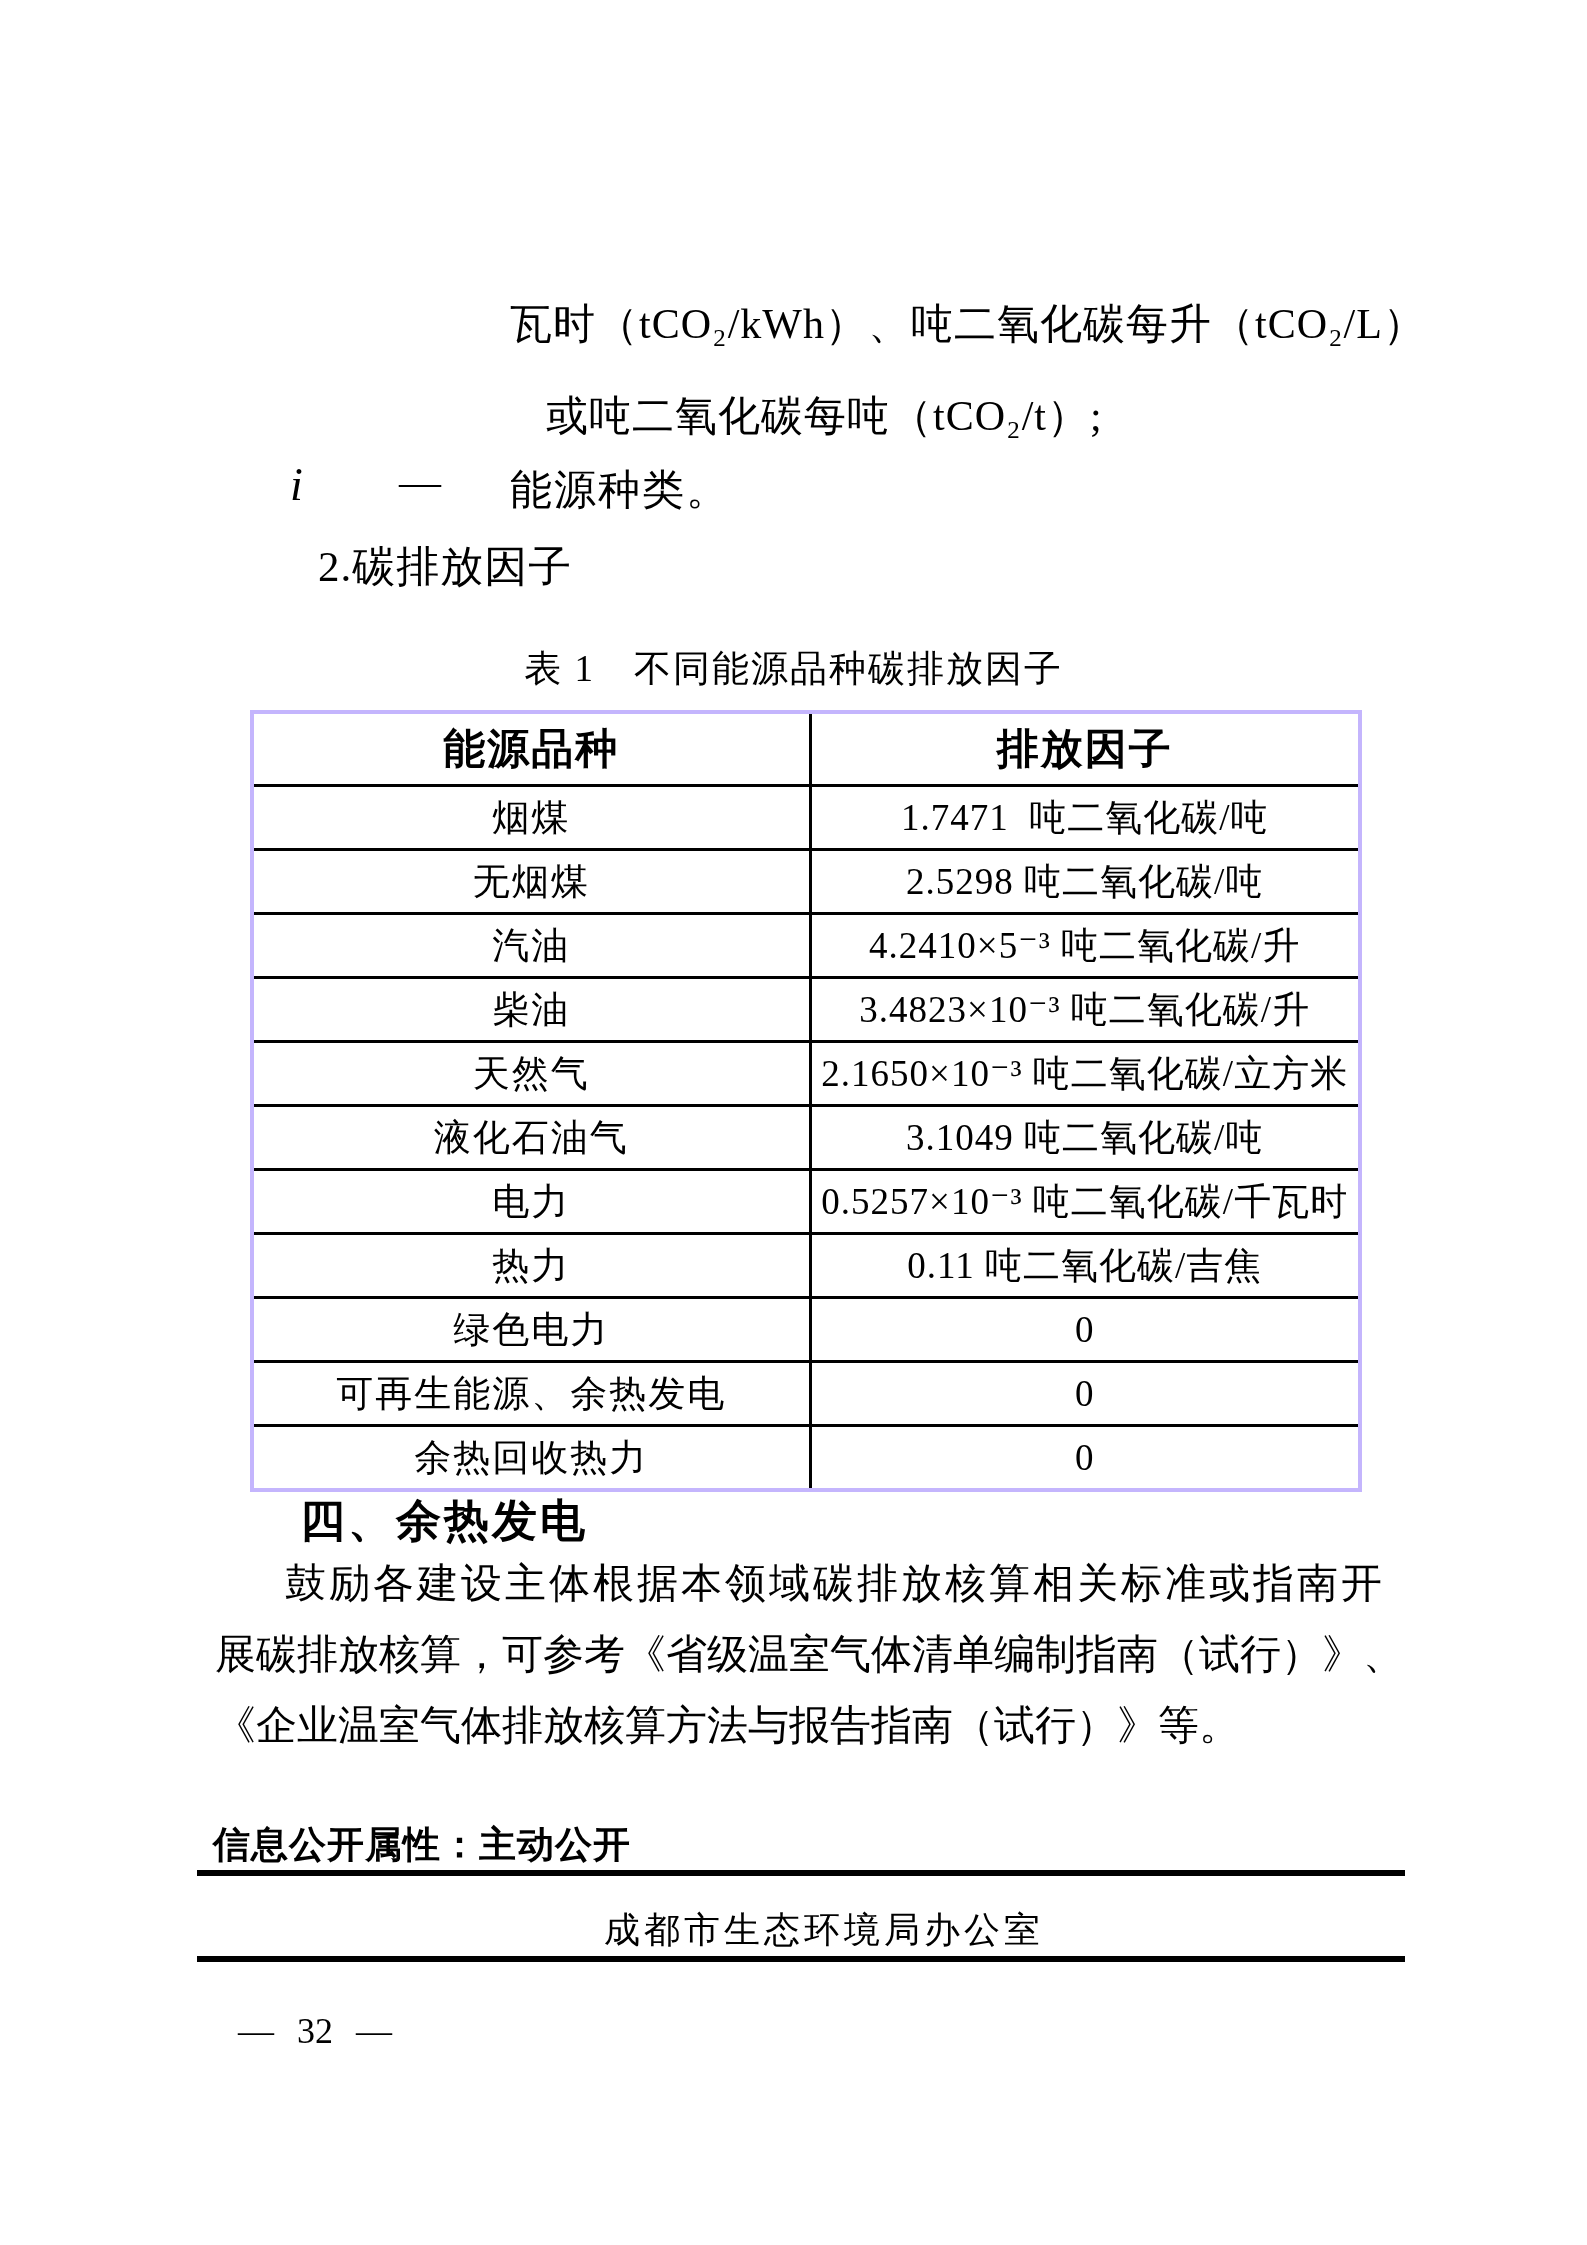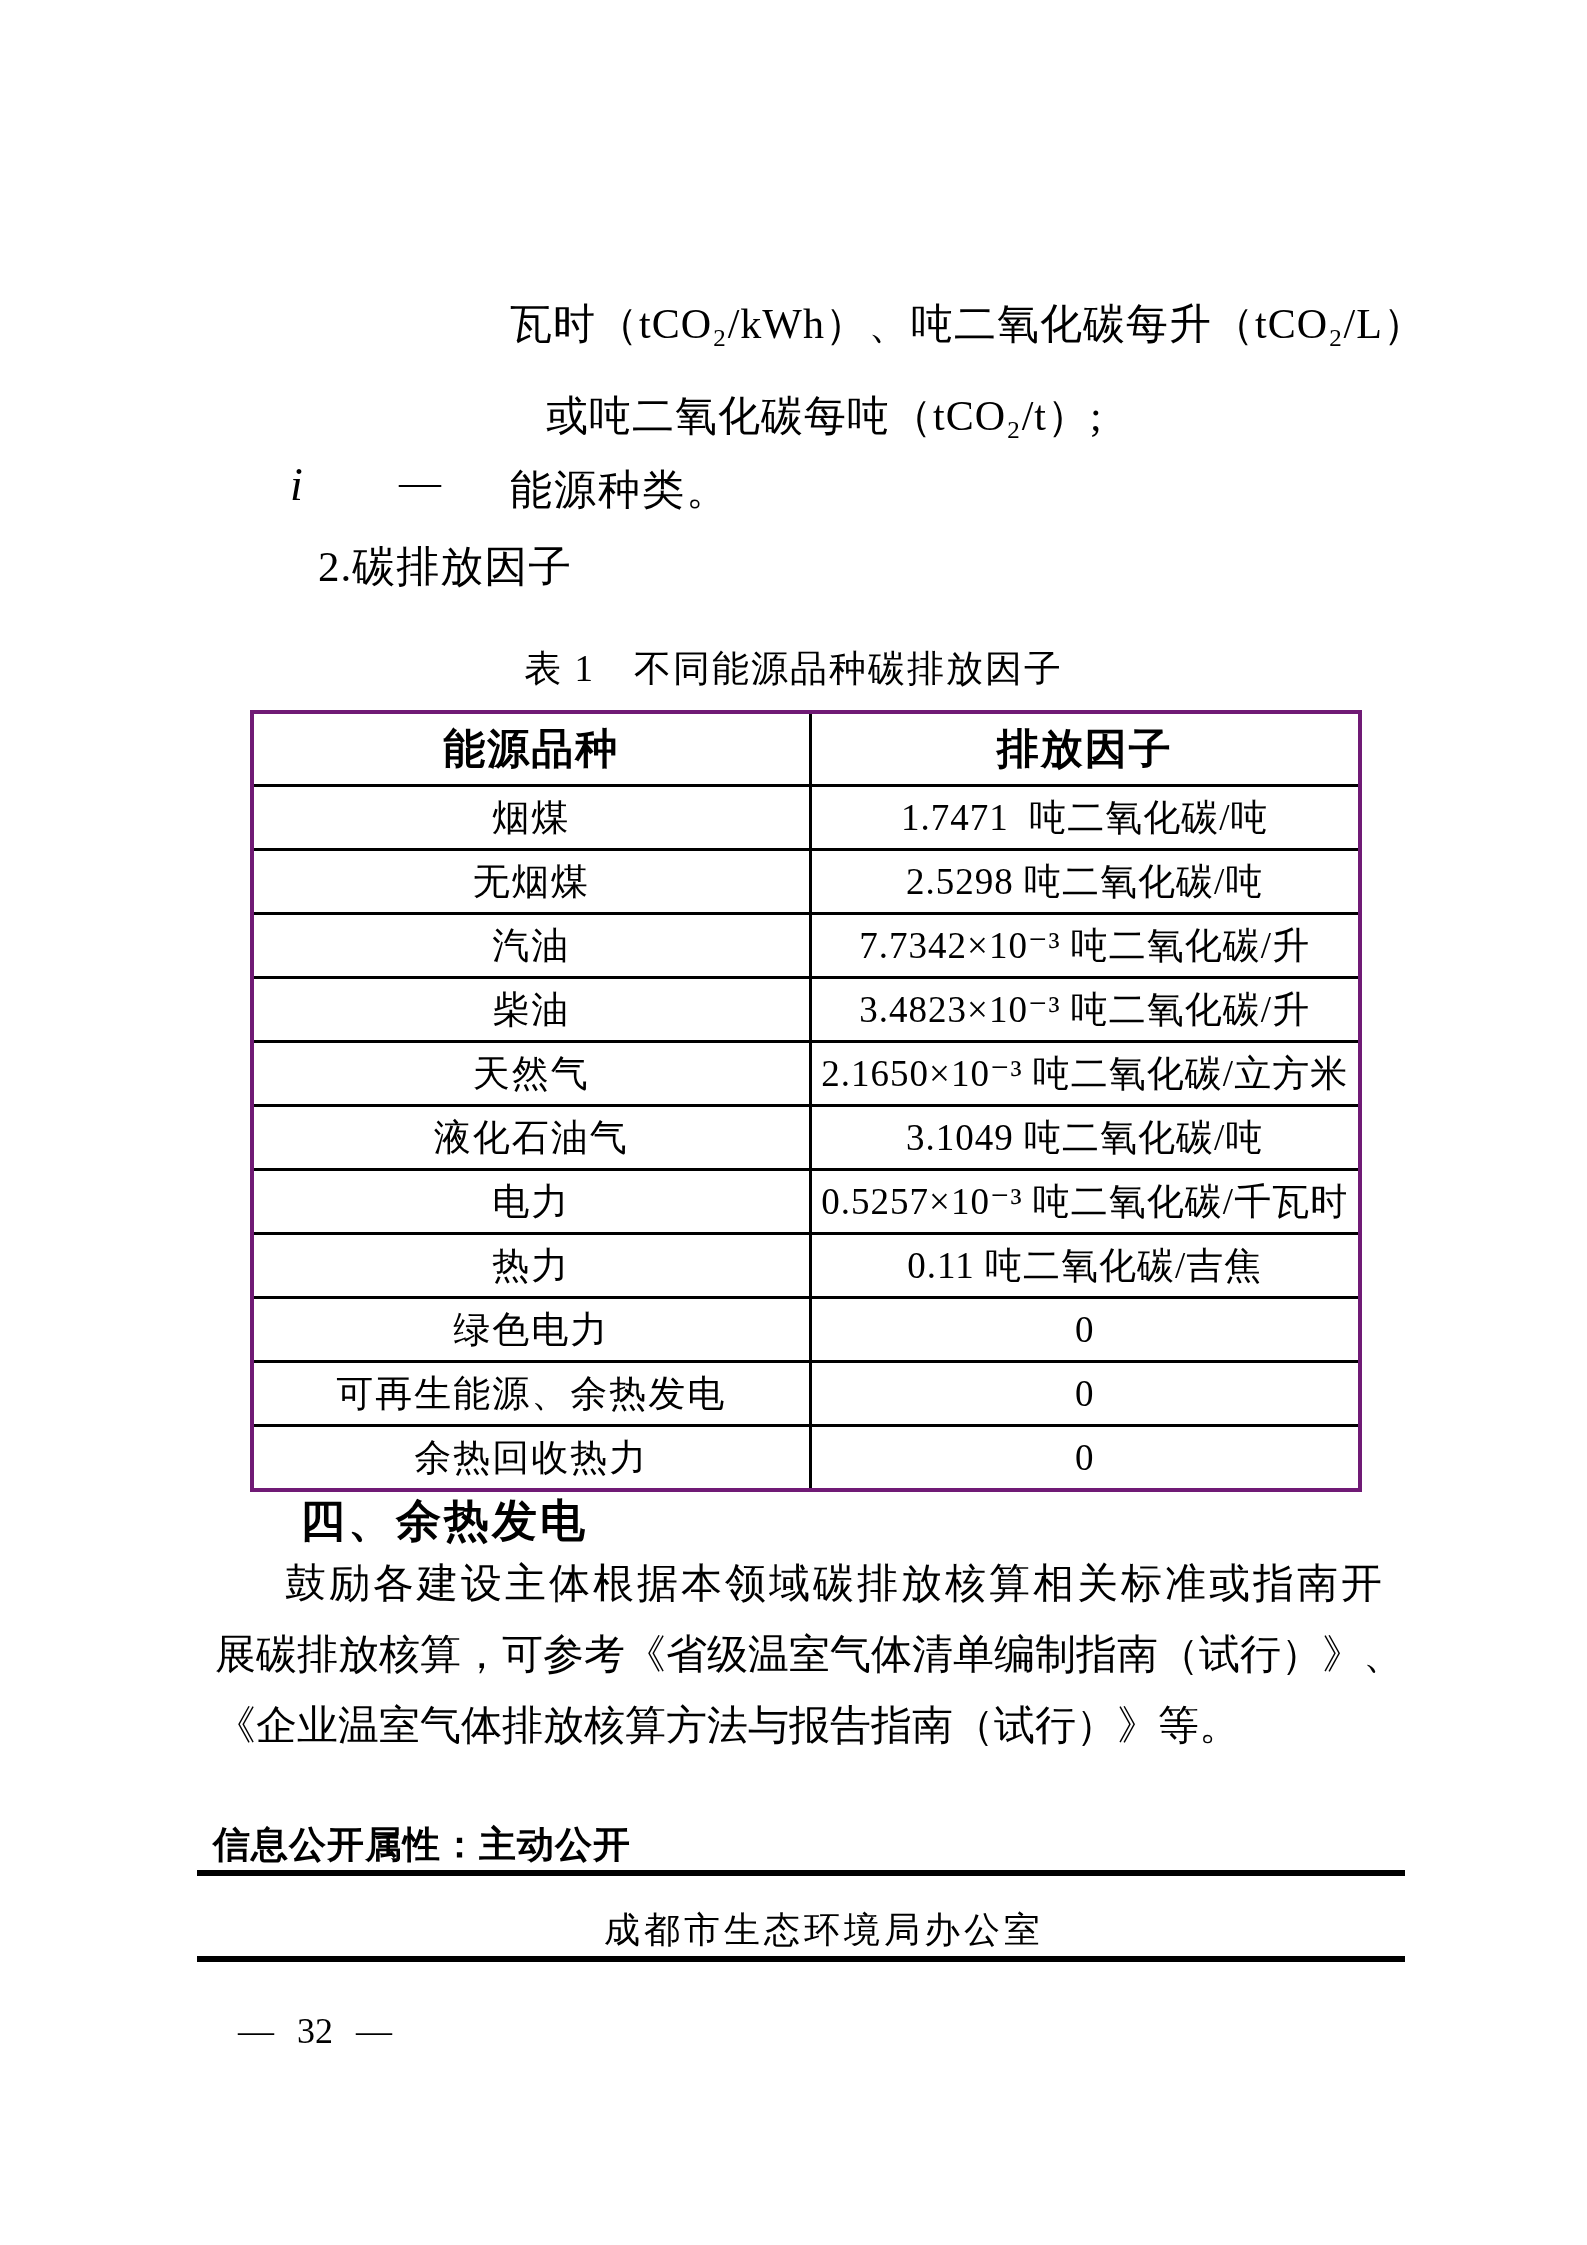--- a/index.html
+++ b/index.html
@@ -38,21 +38,21 @@
     position:absolute;left:250px;top:710px;width:1108px;
     border-collapse:collapse;table-layout:fixed;
   }
   .factor-table col.c1{width:558px;}
   .factor-table col.c2{width:550px;}
   .factor-table th,.factor-table td{
     border:3px solid #000;
     text-align:center;vertical-align:middle;
     padding:0;
   }
-  .factor-table{border:4px solid #701a75;}
+  .factor-table{border:4px solid #c4b5fd;}
   .factor-table th{
     height:70px;
     font-family:"Liberation Sans","DejaVu Sans",sans-serif;
     font-weight:700;font-size:42px;letter-spacing:2px;
   }
   .factor-table td{height:61px;font-size:37px;}
   .factor-table td.energy{letter-spacing:2px;}
   .factor-table td.factor{letter-spacing:1px;white-space:pre;}
 
   
@@ -117,21 +117,21 @@
       <tr>
         <td class="energy">烟煤</td>
         <td class="factor">1.7471  吨二氧化碳/吨</td>
       </tr>
       <tr>
         <td class="energy">无烟煤</td>
         <td class="factor">2.5298 吨二氧化碳/吨</td>
       </tr>
       <tr>
         <td class="energy">汽油</td>
-        <td class="factor">7.7342×10⁻³ 吨二氧化碳/升</td>
+        <td class="factor">4.2410×5⁻³ 吨二氧化碳/升</td>
       </tr>
       <tr>
         <td class="energy">柴油</td>
         <td class="factor">3.4823×10⁻³ 吨二氧化碳/升</td>
       </tr>
       <tr>
         <td class="energy">天然气</td>
         <td class="factor">2.1650×10⁻³ 吨二氧化碳/立方米</td>
       </tr>
       <tr>

